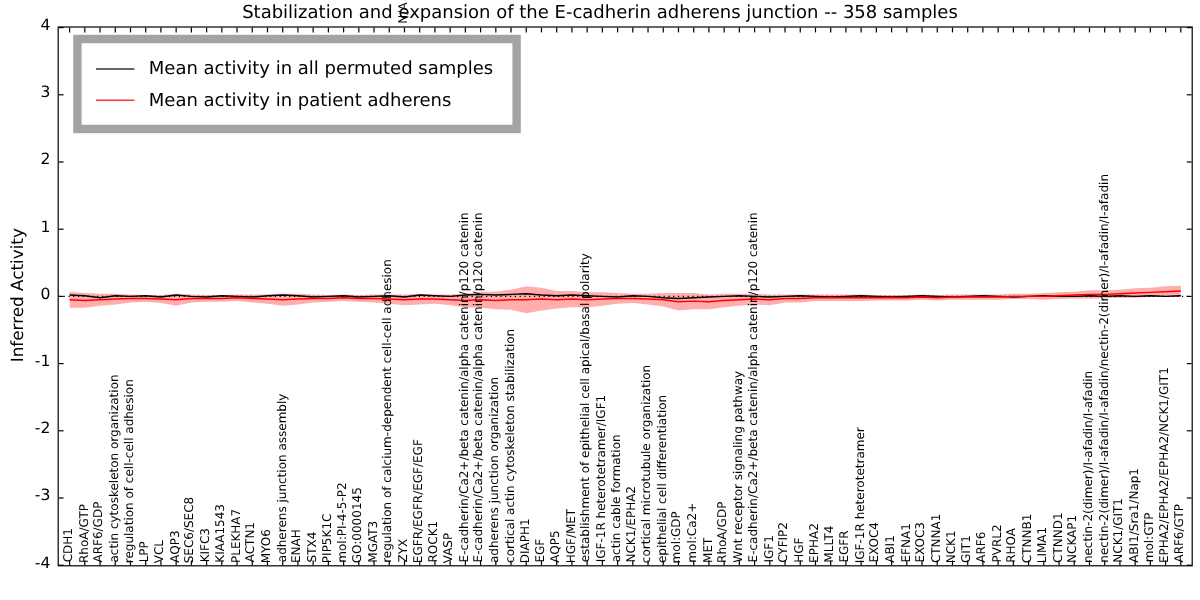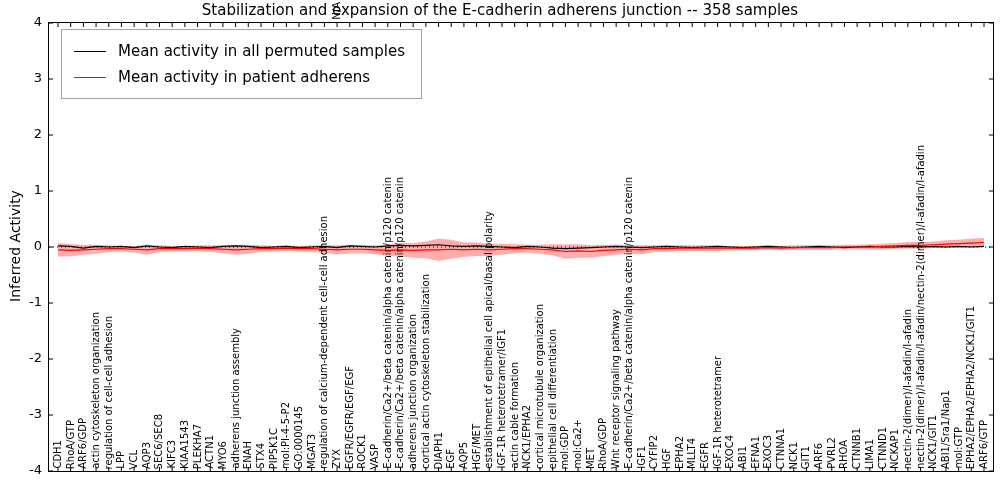--- a/index.html
+++ b/index.html
@@ -29,21 +29,21 @@
     font-size:13px;line-height:17px;
   }
   .xticklabels{position:absolute;left:0;top:0;width:944px;height:448px;pointer-events:none;}
   .xtick{
     position:absolute;bottom:2px;
     writing-mode:vertical-rl;transform:rotate(180deg);
     font-size:10px;line-height:12px;white-space:nowrap;
   }
   .legend{
     position:absolute;left:12px;top:6px;z-index:6;background:#fff;
-    border:1px solid #a3a3a3;padding:8px 16px 8px 12px;
+    border:7px solid #a3a3a3;padding:8px 16px 8px 12px;
   }
   .legend-row{display:flex;align-items:center;gap:12px;height:26px;}
   .legend-line{display:inline-block;width:32px;height:0;border-top:1.6px solid #000;}
   .legend-line.red{border-top-color:#ff0000;}
   .legend-label{font-size:15px;white-space:nowrap;}
   .annotation{
     position:absolute;left:331px;top:2px;z-index:1;
     writing-mode:vertical-rl;transform:rotate(180deg);
     font-size:10px;line-height:12px;white-space:nowrap;
   }

